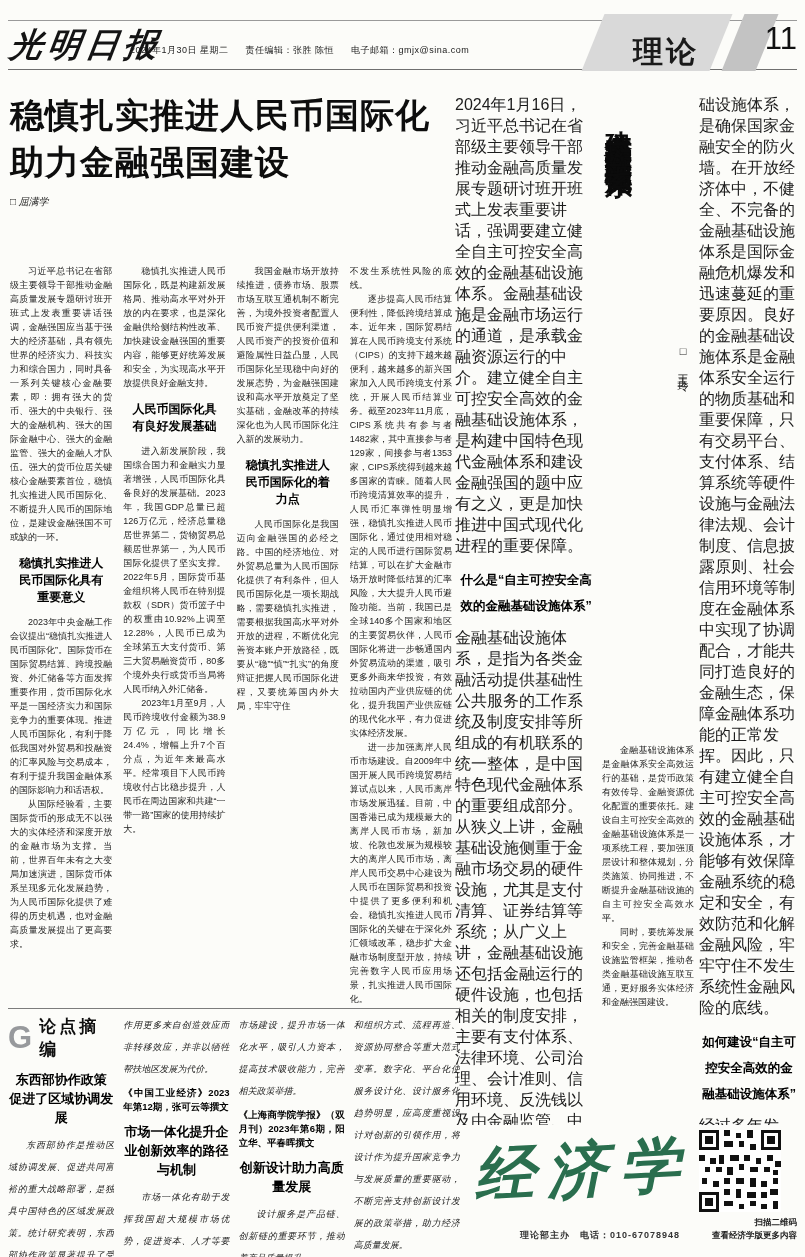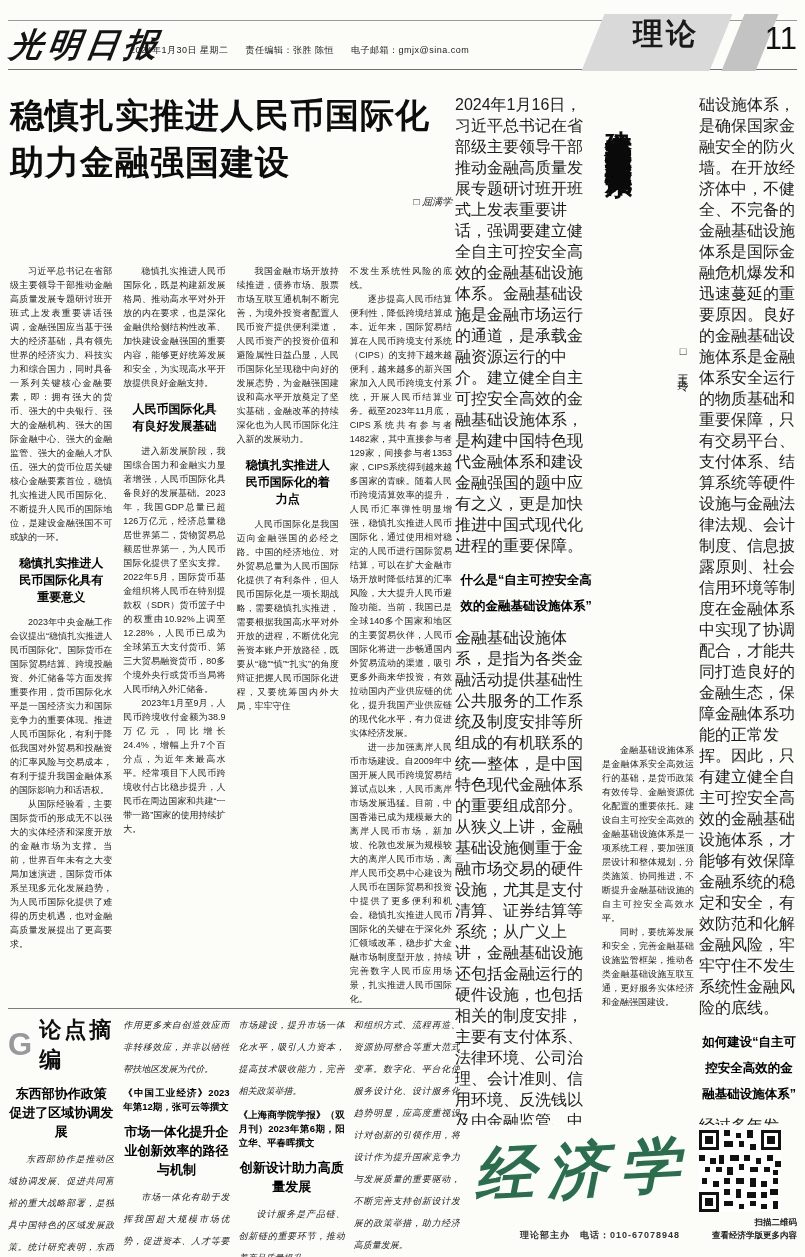--- a/index.html
+++ b/index.html
@@ -16,30 +16,30 @@
               font-weight:700; font-style:italic; font-size:33px; letter-spacing:5px;
               color:#141414; transform:skewX(-8deg); white-space:nowrap; }
   .dateline-row { position:absolute; left:122px; bottom:12px; font-size:9px; color:#222;
                   letter-spacing:0.5px; white-space:nowrap; }
   .dateline-row span { margin-right:14px; }
   .banner { position:absolute; right:0; top:-7px; width:215px; height:57px; }
   .para1 { position:absolute; right:76px; top:0; width:128px; height:57px;
            background:#d9d9d9; transform:skewX(-22deg); }
   .para2 { position:absolute; right:30px; top:0; width:34px; height:57px;
            background:#c3c3c3; transform:skewX(-22deg); }
-  .section-label { position:absolute; right:98px; top:0; font-size:30px; font-weight:800;
+  .section-label { position:absolute; right:98px; top:18px; font-size:30px; font-weight:800;
                    font-family:"Liberation Serif", serif; letter-spacing:3px; color:#1a1a1a; }
   .page-num { position:absolute; right:0; top:7px; font-size:31px; color:#111;
               font-family:"Liberation Sans", sans-serif; }
   
   .l-head { position:absolute; left:10px; top:92px; width:442px; }
   .l-head .hl { font-family:"Liberation Serif", serif; font-weight:900; font-size:34px;
                 line-height:47px; letter-spacing:1px; color:#0d0d0d; }
   .l-byline { margin-top:9px; font-size:10px; font-family:"Liberation Serif", serif;
-              font-style:italic; color:#222;text-align:right; }
+              font-style:italic; color:#222; }
   .l-body { position:absolute; left:10px; top:236px; width:442px; height:768px;
             display:flex; gap:11px; }
   .lcol { flex:1; overflow:hidden;margin-top:28px; }
   .lcol p, .rcol p, .undertext p { font-size:9px; line-height:14px; text-align:justify;
             text-indent:2em; color:#1e1e1e; }
   .subhead { font-size:12px; font-weight:800; text-align:center; line-height:17px;
              margin:11px 6px 9px; color:#000; }
   .endnote { font-weight:700; font-family:"Liberation Serif", serif; font-style:italic; }
   p.cont { text-indent:0; }
   
@@ -57,21 +57,21 @@
              font-size:11px; letter-spacing:3px; color:#222;
              font-family:"Liberation Serif", serif; }
   .undertext { position:absolute; left:0; top:648px; bottom:0; width:100%; overflow:hidden; }
   
   .digest { position:absolute; left:8px; top:1008px; width:452px; height:249px;
             border-top:1px solid #7c7c7c; padding-top:5px; display:flex; gap:9px; }
   .bcol { flex:1; overflow:hidden; }
   .digest-logo { display:flex; align-items:center; gap:7px; margin:1px 0 9px; }
   .glyph-g { font-size:31px; font-weight:700; color:#97999c; line-height:30px;
              font-family:"Liberation Sans", sans-serif; }
-  .digest-label { font-size:22px; font-weight:800; letter-spacing:3px; color:#0e0e0e; }
+  .digest-label { font-size:17px; font-weight:800; letter-spacing:3px; color:#0e0e0e; }
   .btitle { font-size:13px; font-weight:800; text-align:center; line-height:19px;
             font-family:"Liberation Serif", serif; color:#000; margin:8px 0 7px; }
   .kai { font-size:9px; line-height:22px; text-align:justify; text-indent:2em;
          font-family:"Liberation Serif", serif; font-style:italic; color:#222; }
   .kai.cont { text-indent:0; }
   .bsource { font-size:9.5px; font-weight:800; line-height:14px; margin:6px 0 2px;
              color:#000; text-align:justify; }
   
   .jjx-block { position:absolute; left:470px; top:1128px; width:327px; height:127px; }
   .jjx { position:absolute; left:4px; top:2px; font-family:"DejaVu Serif", serif;

